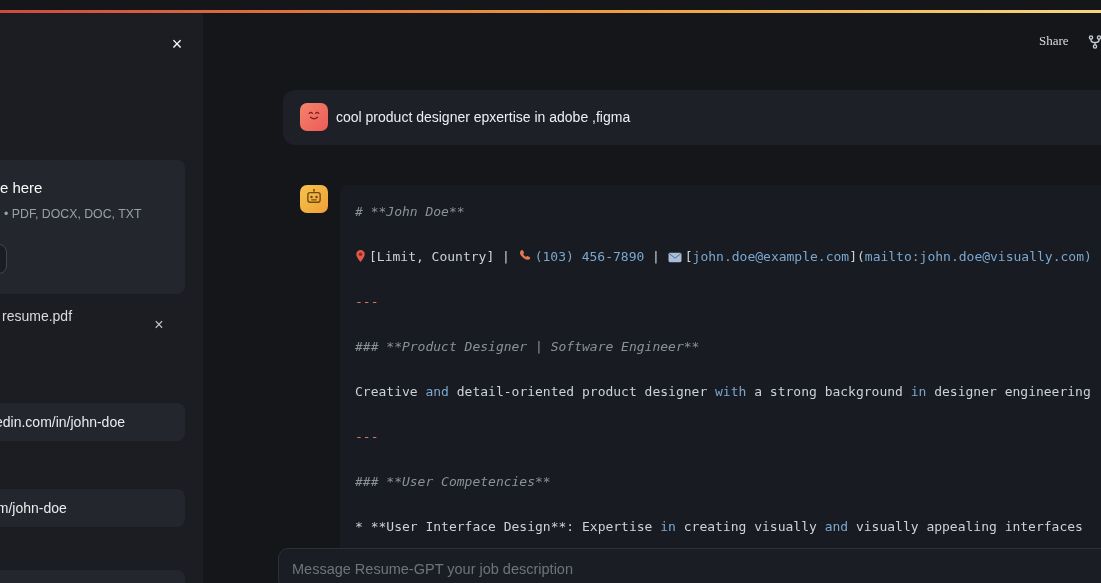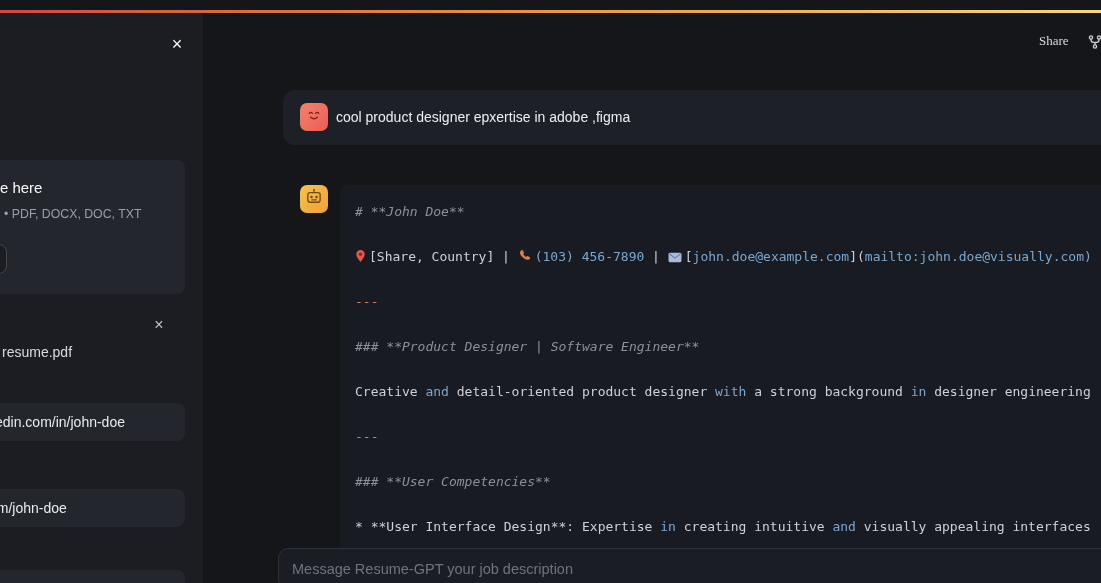--- a/index.html
+++ b/index.html
@@ -33,21 +33,21 @@
   }
   #dz-hint {
     position: absolute; left: 52px; top: 47px; font-size: 12.3px; color: #9aa0a8; white-space: nowrap;
   }
   #browse-btn {
     position: absolute; left: 67px; top: 84px; width: 100px; height: 30px;
     border: 1px solid #43464e; border-radius: 8px; background: #1b1d22;
     color: #fafafa; font-size: 14px; line-height: 28px; text-align: center;
     white-space: nowrap; overflow: hidden; cursor: pointer;
   }
-  #file-name { position: absolute; left: 2px; top: 295px; font-size: 14px; color: #d8dbdf; white-space: nowrap; margin-top: 36px; }
+  #file-name { position: absolute; left: 2px; top: 295px; font-size: 14px; color: #d8dbdf; white-space: nowrap; }
   #file-remove {
     position: absolute; left: 148px; top: 301px; width: 22px; height: 22px;
     color: #bfc4ca; font-size: 16px; line-height: 22px; text-align: center; cursor: pointer;
   }
   .sb-input {
     position: absolute; left: -160px; width: 345px; height: 38px;
     background: #23262c; border-radius: 8px; overflow: hidden; cursor: text;
   }
   #linkedin-input { top: 390px; }
   #github-input  { top: 476px; }
@@ -153,29 +153,29 @@
         <circle cx="12.8" cy="10" r="1.4" fill="#6e4a0e"></circle>
         <path d="M7 13.2h6" stroke="#6e4a0e" stroke-width="1.3"></path>
       </svg></span>
   </div>
 
 <div id="code-block">
   <div class="cl"><span class="seg-c"># **John Doe**</span></div>
   <div class="cl"><span class="ic"><svg width="11" height="14" viewBox="0 0 12 15">
           <path d="M6 1a4.6 4.6 0 0 0-4.6 4.6C1.4 9 6 14 6 14s4.6-5 4.6-8.4A4.6 4.6 0 0 0 6 1z" fill="#e2584a"></path>
           <circle cx="6" cy="5.7" r="1.9" fill="#8a2a1d"></circle>
-        </svg></span><span class="seg-t">[Share, Country] | </span><span class="ic"><svg width="14" height="14" viewBox="0 0 16 16">
+        </svg></span><span class="seg-t">[Limit, Country] | </span><span class="ic"><svg width="14" height="14" viewBox="0 0 16 16">
           <path d="M3.4 1.7C2 3 1.6 5.4 3.9 8.1c2.3 2.8 5.6 4.6 7.8 4.2 1.2-.2 2-.9 2.2-1.8.1-.5-.1-1-.6-1.3l-1.9-1c-.5-.3-1.1-.2-1.5.2l-.6.6C8.2 8.6 6.4 7 5.9 5.7l.6-.6c.4-.4.5-1 .2-1.5l-1-1.9C5.4 1.2 4.9 1 4.4 1.1c-.4.1-.7.3-1 .6z" fill="#df7a4f"></path>
         </svg></span><span class="seg-b">(103) 456-7890</span><span class="seg-t"> | </span><span class="ic"><svg width="14" height="11" viewBox="0 0 16 12">
           <rect x="0.6" y="0.6" width="14.8" height="10.8" rx="1.6" fill="#a9bcd8"></rect>
           <path d="M1.2 1.4 8 6.8l6.8-5.4" fill="none" stroke="#54678a" stroke-width="1.1"></path>
         </svg></span><span class="seg-t">[</span><span class="seg-b">john.doe@example.com</span><span class="seg-t">](</span><span class="seg-b">mailto:john.doe@visually.com)</span></div>
   <div class="cl"><span class="seg-o">---</span></div>
   <div class="cl"><span class="seg-c">### **Product Designer | Software Engineer**</span></div>
   <div class="cl"><span class="seg-t">Creative </span><span class="seg-b">and</span><span class="seg-t"> detail-oriented product designer </span><span class="seg-b">with</span><span class="seg-t"> a strong background </span><span class="seg-b">in</span><span class="seg-t"> designer engineering</span></div>
   <div class="cl"><span class="seg-o">---</span></div>
   <div class="cl"><span class="seg-c">### **User Competencies**</span></div>
-  <div class="cl"><span class="seg-t">* **User Interface Design**: Expertise </span><span class="seg-b">in</span><span class="seg-t"> creating intuitive </span><span class="seg-b">and</span><span class="seg-t"> visually appealing interfaces</span></div>
+  <div class="cl"><span class="seg-t">* **User Interface Design**: Expertise </span><span class="seg-b">in</span><span class="seg-t"> creating visually </span><span class="seg-b">and</span><span class="seg-t"> visually appealing interfaces</span></div>
 </div>
 
 <div id="chat-input">
   <span class="ph">Message Resume-GPT your job description</span>
 </div>
 
 </body></html>

